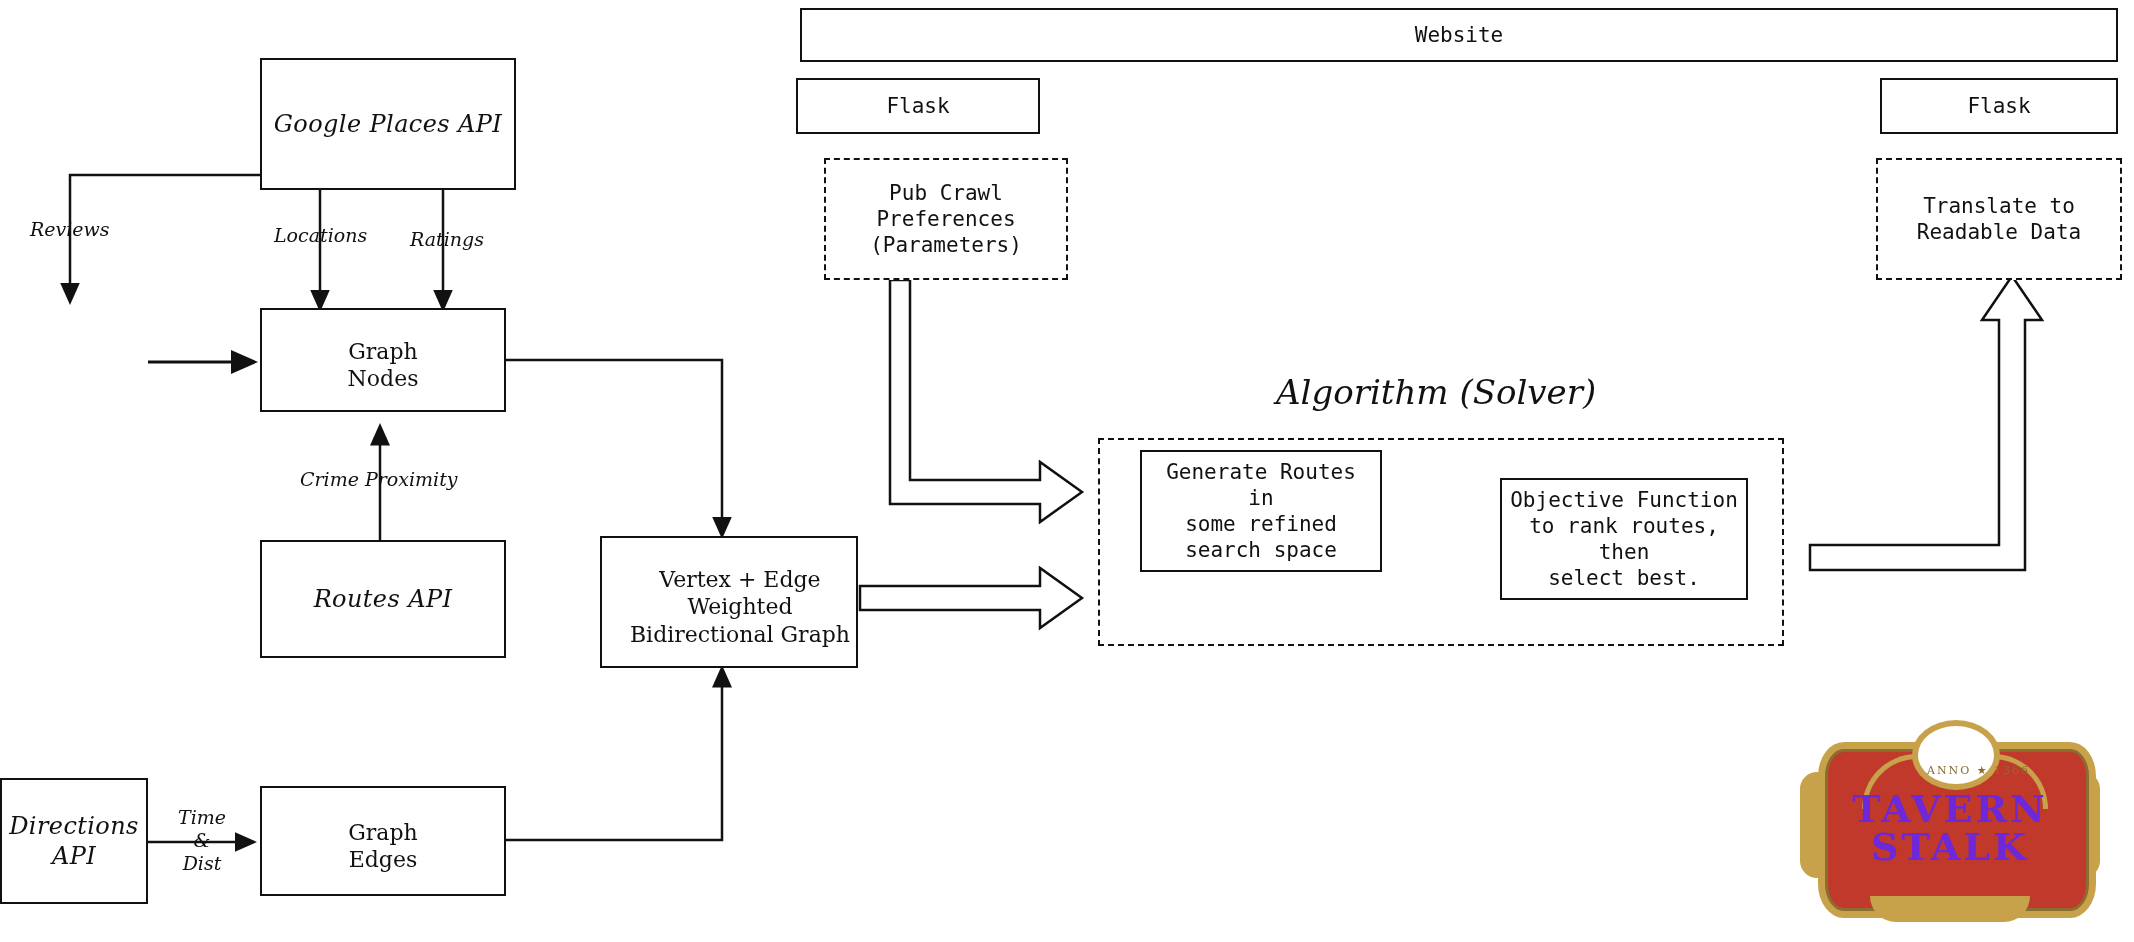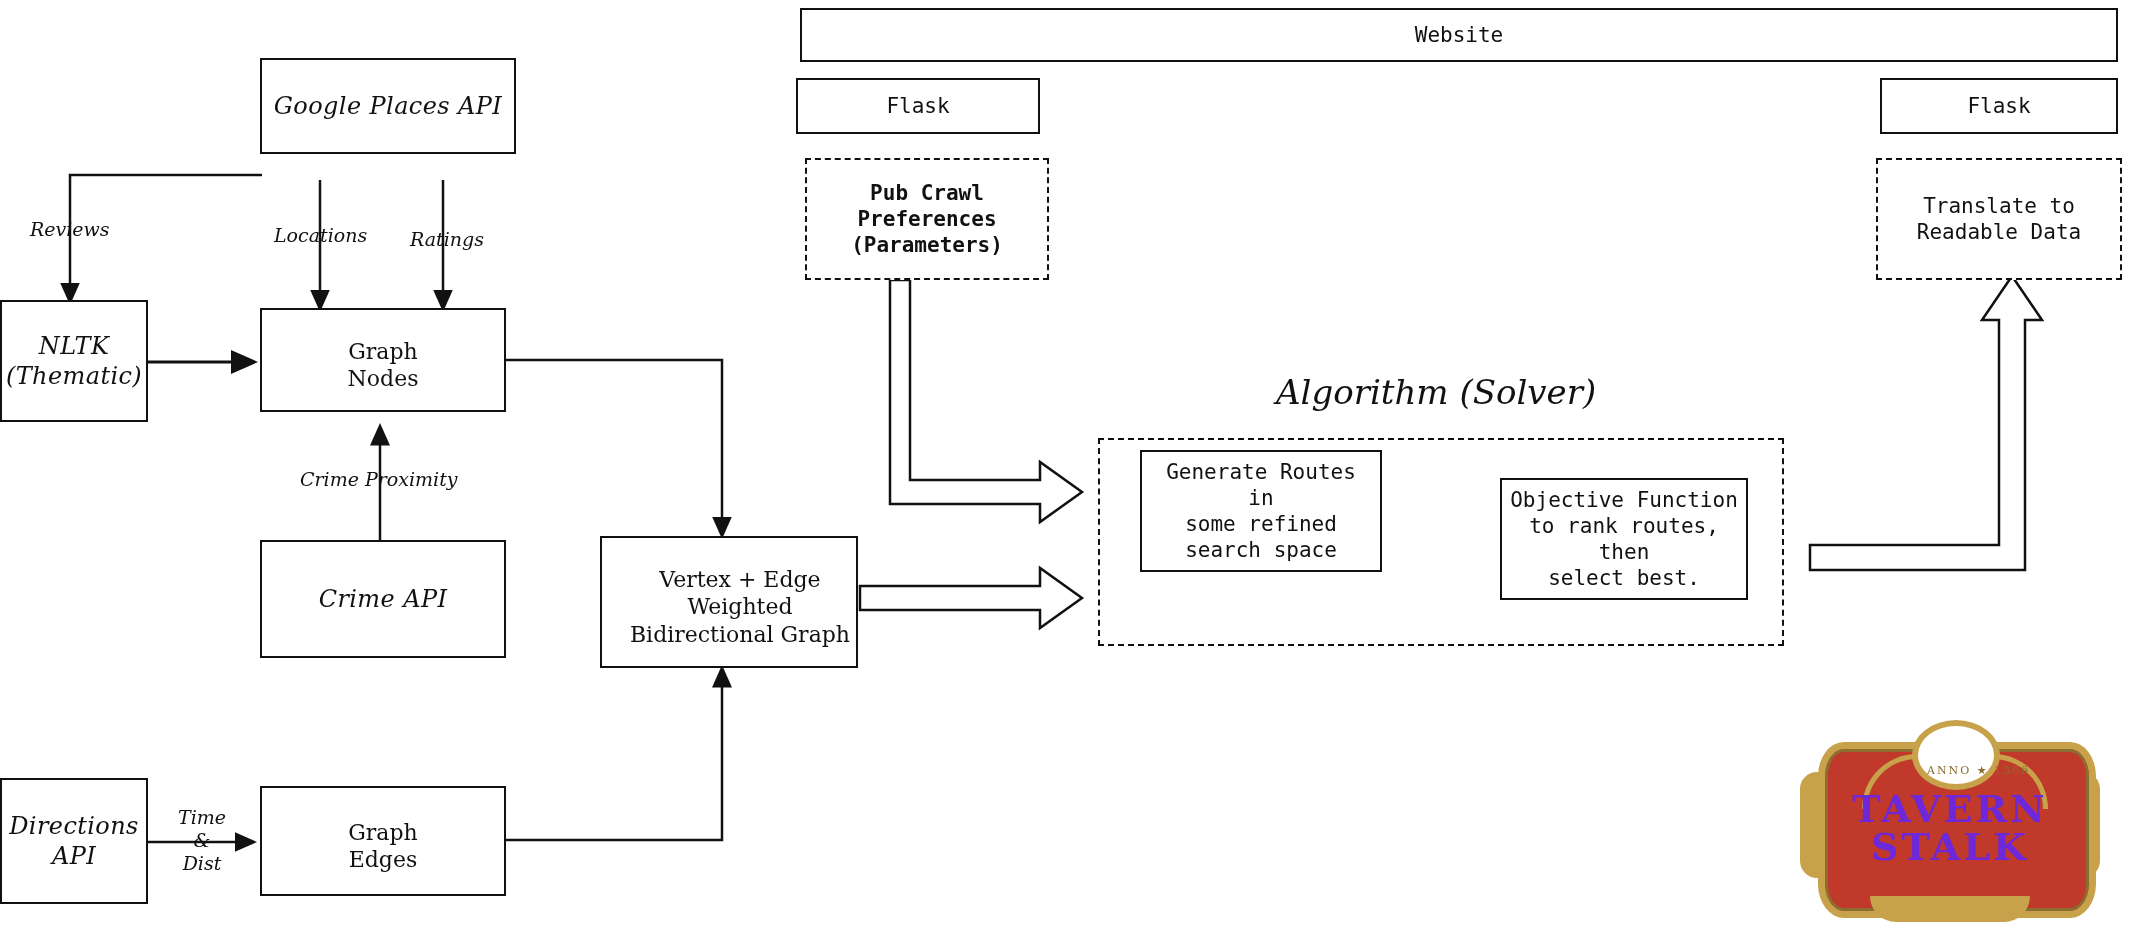--- a/index.html
+++ b/index.html
@@ -206,47 +206,43 @@
   </div>
 
   <div class="node" style="left:796px; top:78px; width:244px; height:56px;">
     <span class="label mono">Flask</span>
   </div>
 
   <div class="node" style="left:1880px; top:78px; width:238px; height:56px;">
     <span class="label mono">Flask</span>
   </div>
 
-  <div class="node dashed" style="left:805px; top:158px; width:244px; height:122px;font-weight:bold;">
+  <div class="node dashed" style="left:824px; top:158px; width:244px; height:122px;">
     <span class="label mono">Pub Crawl
 Preferences
 (Parameters)</span>
   </div>
 
   <div class="node dashed" style="left:1876px; top:158px; width:246px; height:122px;">
     <span class="label mono">Translate to
 Readable Data</span>
   </div>
 
-  <div class="node" style="left:260px; top:58px; width:256px; height:96px;">
+  <div class="node" style="left:260px; top:58px; width:256px; height:132px;">
     <span class="label script">Google Places API</span>
   </div>
 
-  <div class="node" style="left:0px; top:300px; width:148px; height:122px;">
-    <span class="label script">NLTK
-(Thematic)</span>
-  </div>
 
   <div class="node" style="left:260px; top:308px; width:246px; height:104px;">
     <span class="label serif">Graph
 Nodes</span>
   </div>
 
   <div class="node" style="left:260px; top:540px; width:246px; height:118px;">
-    <span class="label script">Crime API</span>
+    <span class="label script">Routes API</span>
   </div>
 
   <div class="node" style="left:600px; top:536px; width:258px; height:132px;justify-content:flex-end;">
     <span class="label serif">Vertex + Edge
 Weighted
 Bidirectional Graph</span>
   </div>
 
   <div class="node" style="left:0px; top:778px; width:148px; height:126px;">
     <span class="label script">Directions

